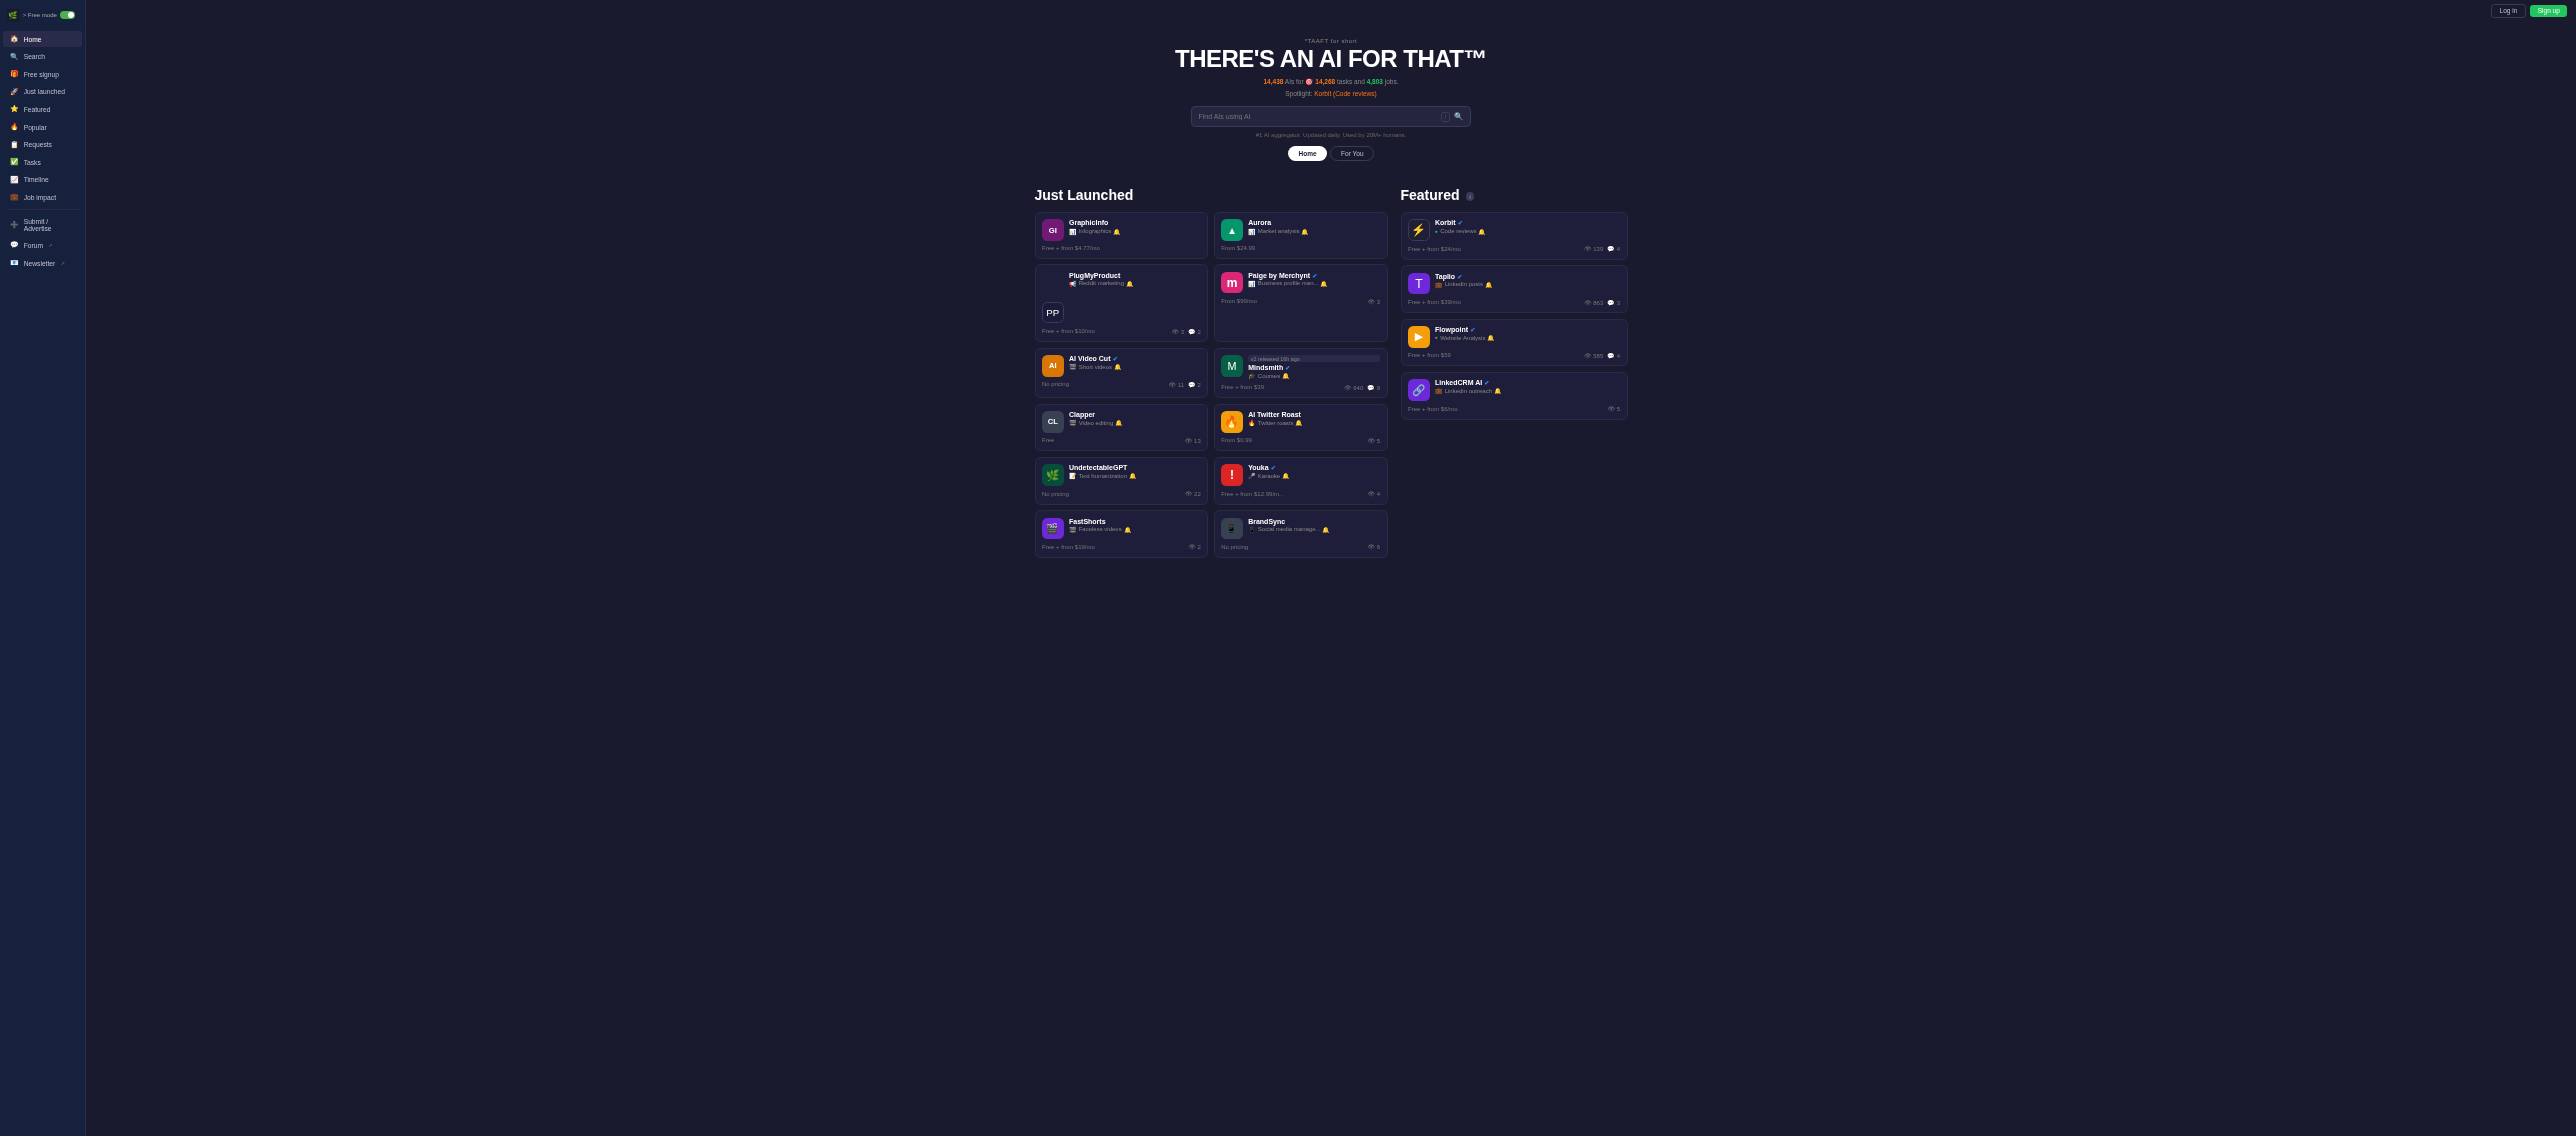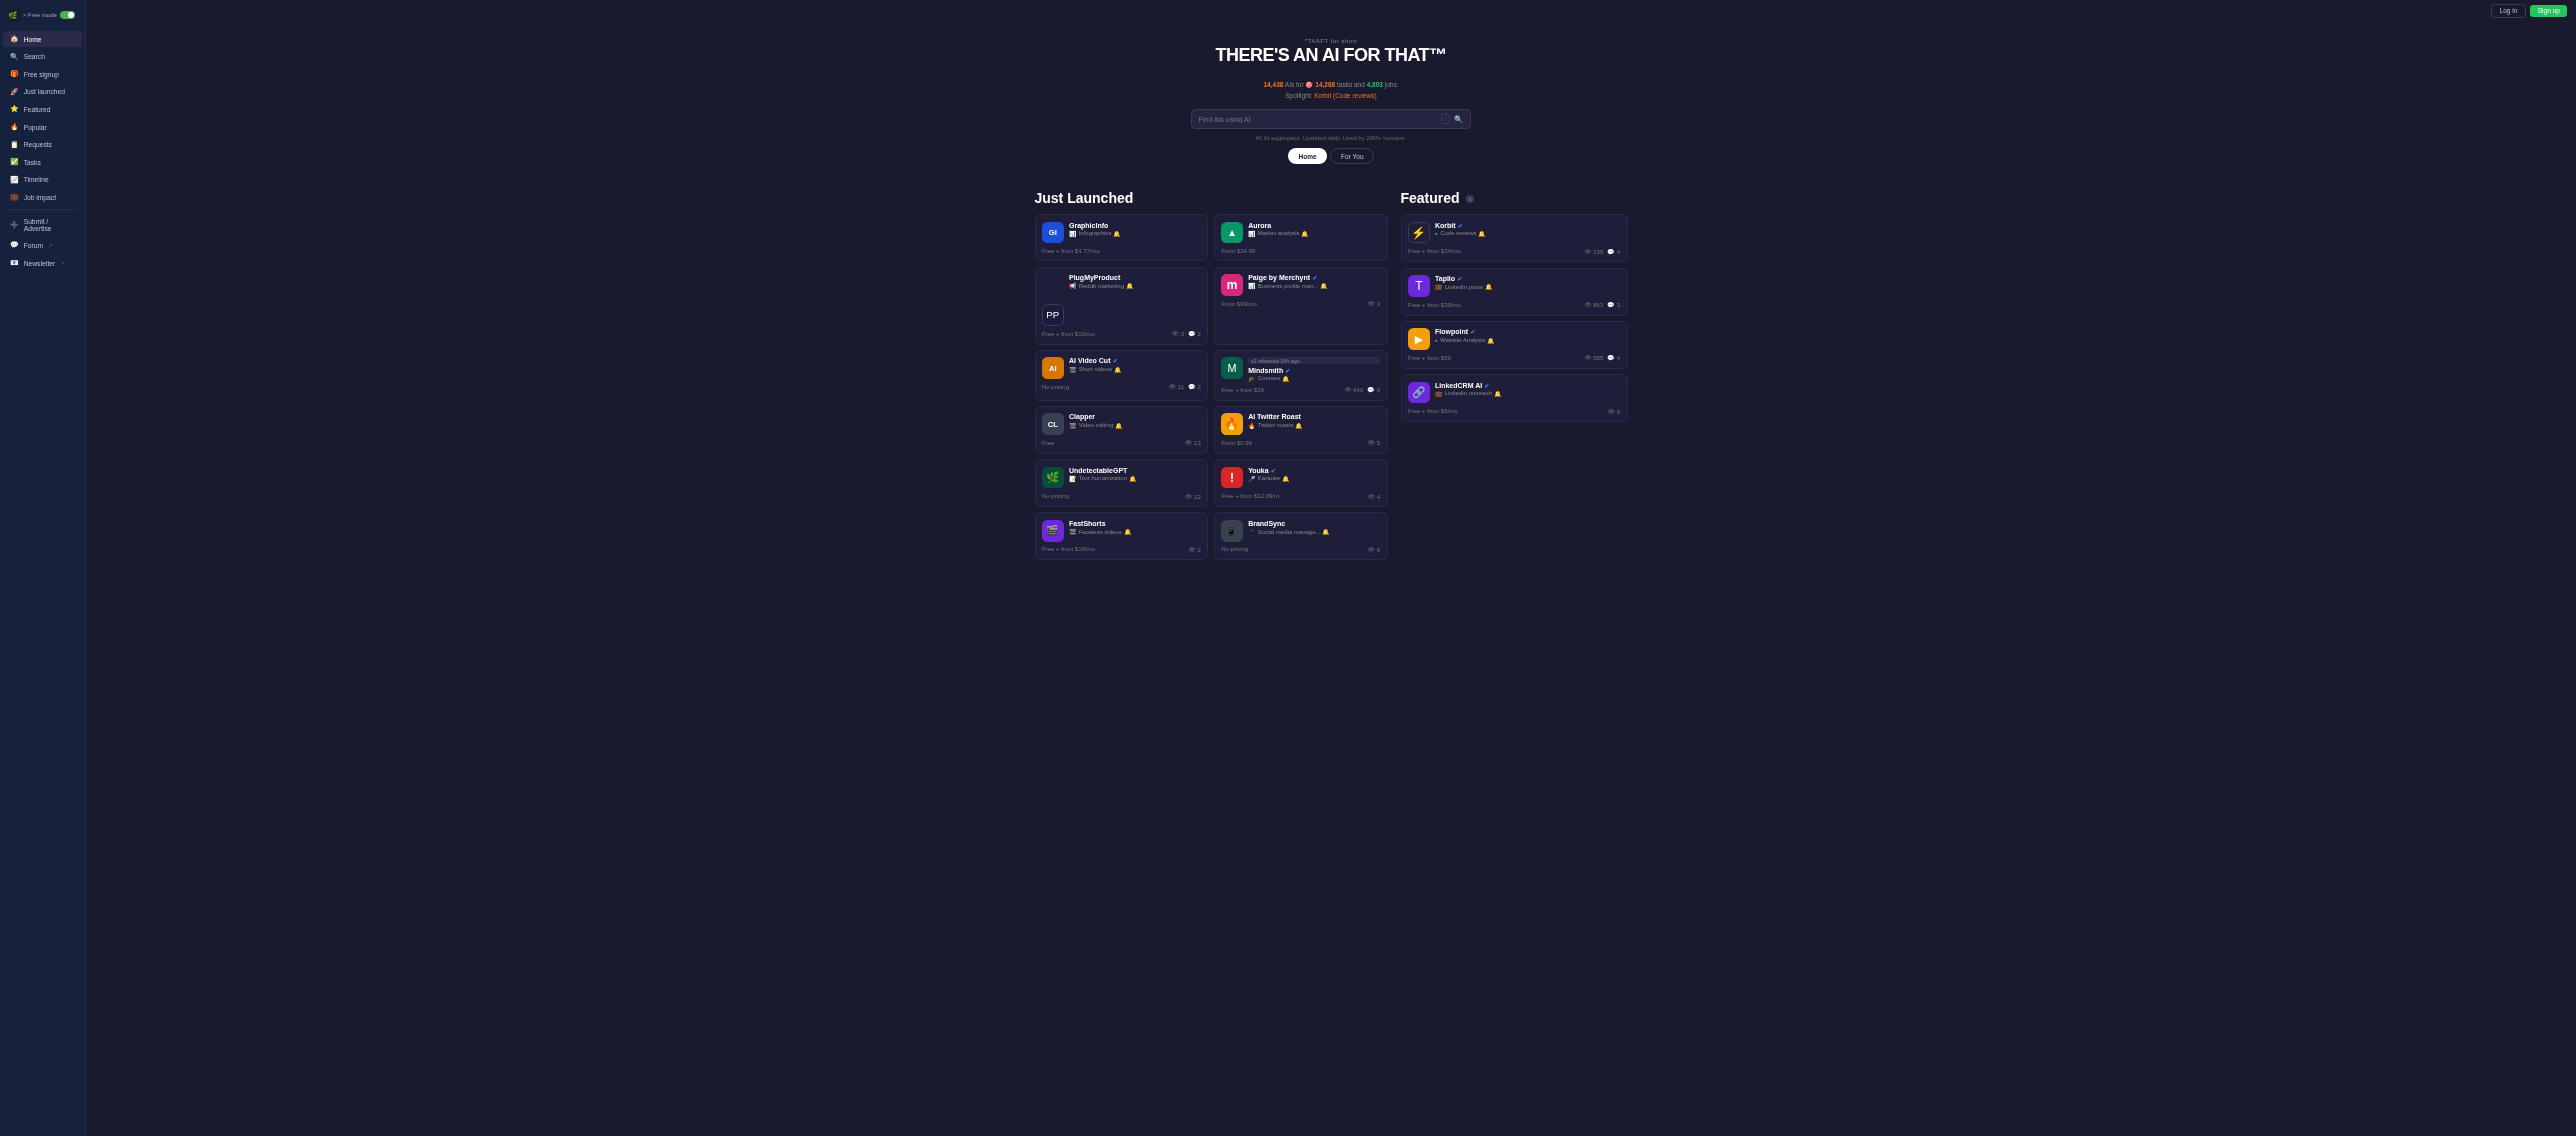--- a/index.html
+++ b/index.html
@@ -134,26 +134,26 @@
       text-align: center;
       padding: 10.8px 0 13px;
     }
     .hero-subtitle {
       font-size: 6px;
       color: #888;
       margin-bottom: 2.2px;
       letter-spacing: 0.5px;
     }
     .hero-title {
-      font-size: 18px;
+      font-size: 24px;
       font-weight: 900;
       color: #fff;
       letter-spacing: -0.5px;
       text-transform: uppercase;
-      margin-bottom: 15px;
+      margin-bottom: 6px;
       line-height: 1.1;
     }
     .hero-stats {
       font-size: 6.5px;
       color: #888;
       margin-bottom: 3.2px;
     }
     .hero-stats .orange { color: #f97316; font-weight: 600; }
     .hero-stats .green { color: #22c55e; font-weight: 600; }
     .hero-spotlight {
@@ -460,21 +460,21 @@
   </div>
 
   <div class="content-grid">
 
     <div>
       <div class="section-title">Just Launched</div>
       <div class="cards-grid">
 
         <div class="ai-card">
           <div class="card-header">
-            <div class="card-logo" style="background:#1d4ed8;">
+            <div class="card-logo" style="background:#701a75;">
               <span style="color:white;font-size:7.6px;font-weight:700;">GI</span>
             </div>
             <div class="card-info">
               <div class="card-name">
                 <span>GraphicInfo</span>
               </div>
               <div class="card-tag">
                 <span class="tag-icon">📊</span>
                 <span>Infographics</span>
                 <span class="bell">🔔</span>

